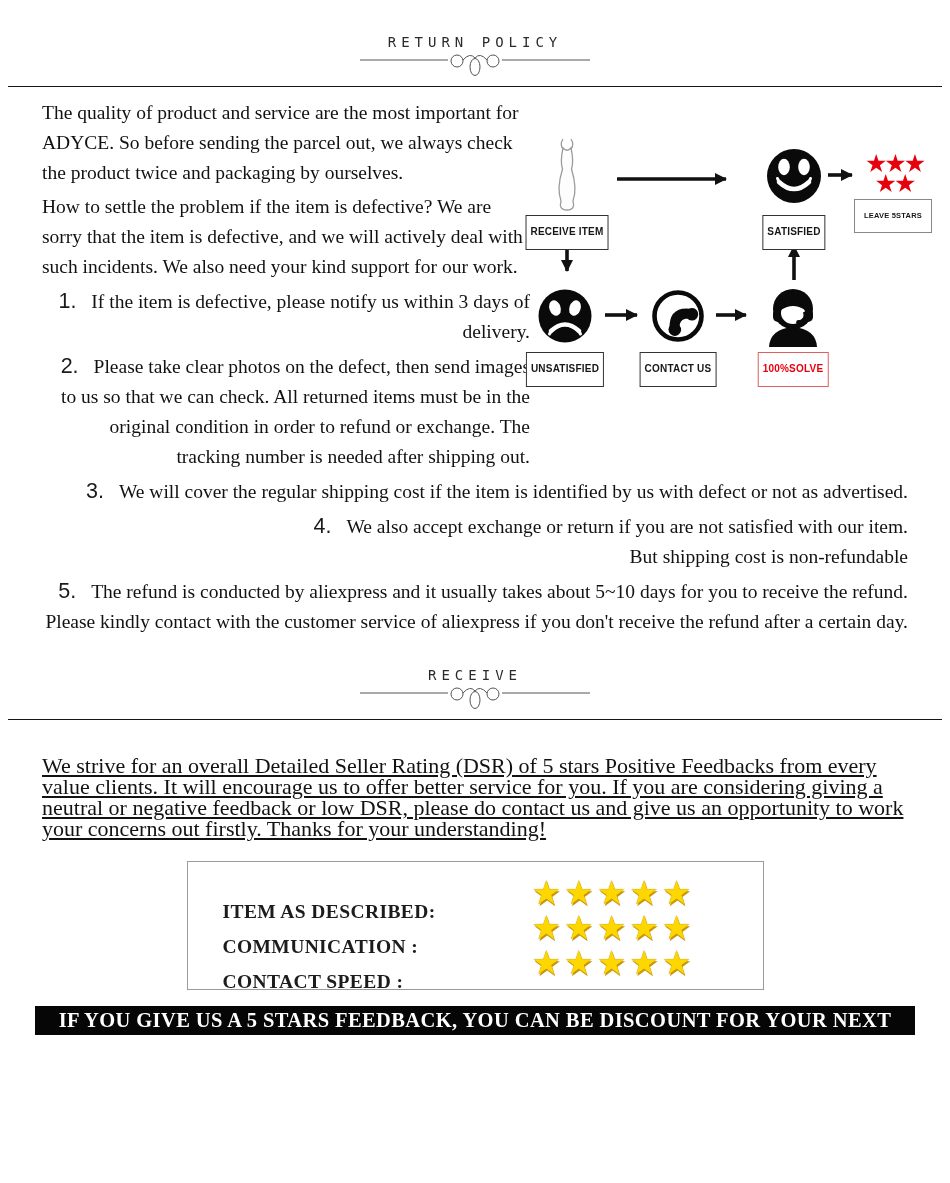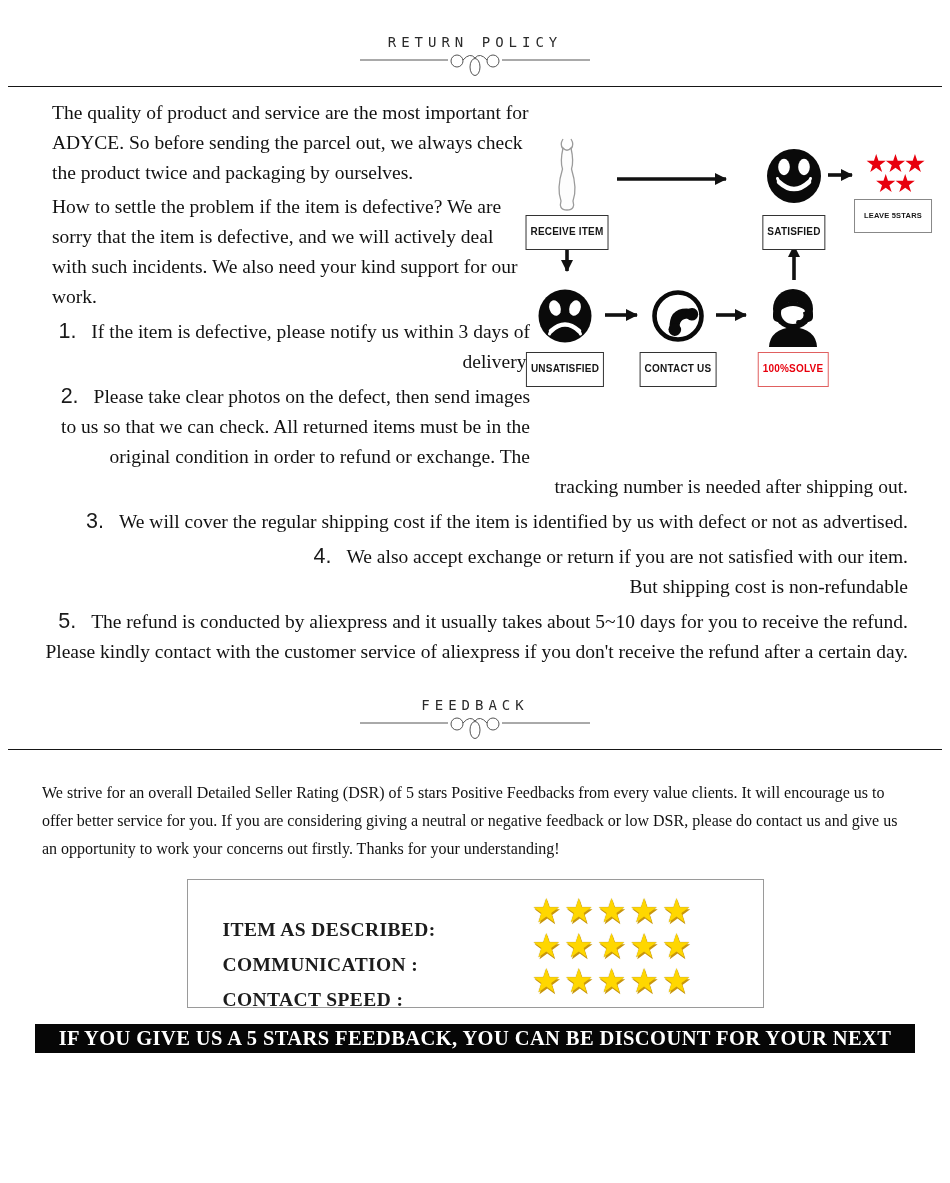--- a/index.html
+++ b/index.html
@@ -16,21 +16,21 @@
   .sec-title {
     font-family:"DejaVu Sans Mono", monospace;
     font-size:14px; letter-spacing:5px; color:#2b2b2b;
   }
   .flourish { display:block; margin:1px auto 0; }
   hr.rule { border:none; border-top:1.6px solid #161616; margin:9px 8px 0; }
 
   
   .rp-section { position:relative; padding:11px 42px 0; font-size:19.5px; line-height:30px; }
   .diagram-spacer { float:right; width:378px; height:368px; }
-  .rp-par { margin:0 10px 4px; }
+  .rp-par { margin:0 0 4px; }
   .rp-item { margin:0 0 4px;text-align:right; }
   .num { font-family:"Liberation Sans", sans-serif; font-size:21.5px; padding-right:15px; color:#1a1a1a; }
   .li-text { white-space:pre-line; }
 
   
   .diagram { position:absolute; top:46px; left:522px; width:420px; height:248px; }
   .diagram svg.ic { position:absolute; }
   .arrow-layer { position:absolute; left:0; top:0; }
   .flow-label {
     position:absolute; transform:translateX(-50%);
@@ -40,21 +40,21 @@
   }
   .flow-label.small { font-size:7.5px; border:1px solid #888; padding:1px 9px; }
   .flow-label.red { color:#e8000d; border:1.5px solid #e06060; }
   .red-stars {
     position:absolute; left:336px; top:21px; width:72px; text-align:center;
     color:#e8000d; font-size:25px; line-height:20px; letter-spacing:-3px;
   }
   .red-stars div { height:20px; }
 
   
-  .fb-par { padding:13px 42px 0; font-size:16px; line-height:28px; }
+  .fb-par { padding:13px 42px 0; font-size:22px; line-height:21px;text-decoration:underline; }
   .ratings-box { width:577px; margin:15px auto 0; border:1px solid #9a9a9a; padding:13px 0 9px; background:#fff; }
   .rating-row { display:flex; align-items:center; height:35px; padding-left:35px; }
   .rating-label { width:309px; font-weight:bold; font-size:19.5px; letter-spacing:0.4px; color:#1c1c1c;margin-top:39px; }
   .stars {
     font-size:33px; line-height:1; color:#ffd700; letter-spacing:3px;
     text-shadow:1px 2px 0 #c8960c, 0 0 1px #9a7400;
     font-family:"DejaVu Sans", sans-serif;
   }
   .banner {
     margin:16px 35px 0; height:29px; line-height:29px;
@@ -162,21 +162,21 @@
       <path d="M16 18 Q28 9 40 18 L40 22 Q28 14 16 22 Z" fill="#0a0a0a"></path>
       <path d="M39 24 q3 7 -6 10" stroke="#0a0a0a" stroke-width="2.2" fill="none"></path>
       <circle cx="33.5" cy="34.5" r="2.4" fill="#0a0a0a"></circle>
       <path d="M4 59 Q5 41 28 39 Q51 41 52 59 Z" fill="#0a0a0a"></path>
     </svg>
     <div class="flow-label red" style="left:271px;top:219px">100%SOLVE</div>
   </div>
 </section>
 
 <div class="sec-header second">
-  <div class="sec-title">FEEDBACK</div>
+  <div class="sec-title">RECEIVE</div>
   <svg class="flourish" width="230" height="26" viewBox="0 0 230 26">
     <g stroke="#555" fill="none" stroke-width="1">
       <path d="M0 9 H88"></path>
         <path d="M142 9 H230"></path>
       <circle cx="97" cy="10" r="6"></circle>
         <circle cx="133" cy="10" r="6"></circle>
       <path d="M103 9 Q110 1 115 7 Q120 1 127 9"></path>
       <ellipse cx="115" cy="16" rx="5" ry="8.5"></ellipse>
     </g>
   </svg>

